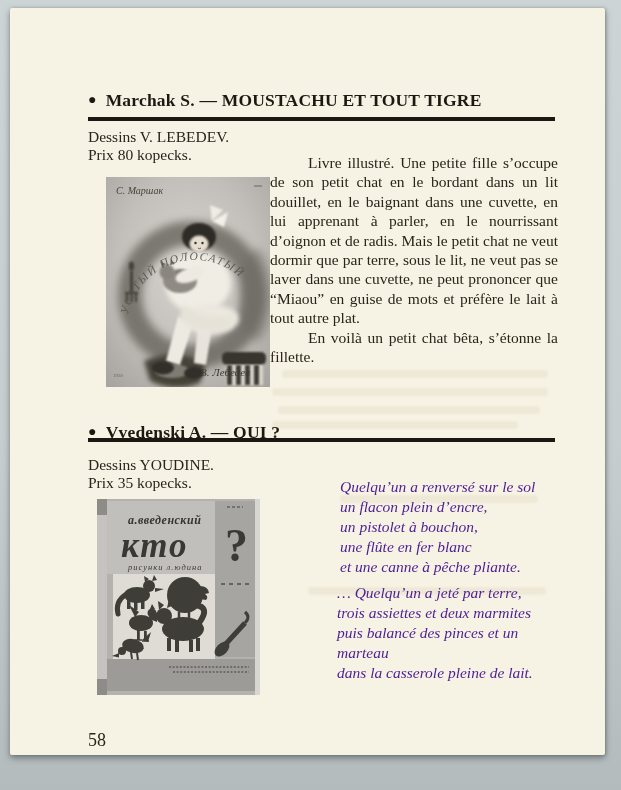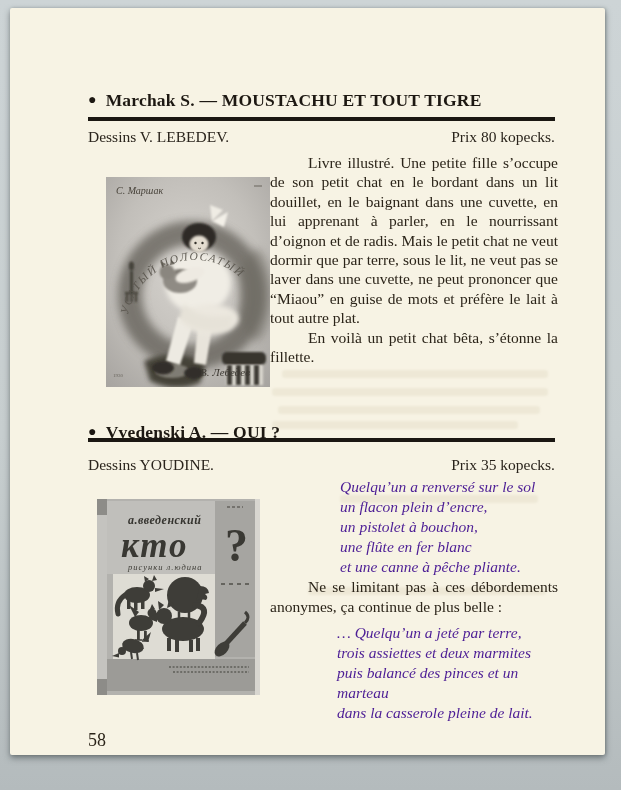--- a/index.html
+++ b/index.html
@@ -18,21 +18,21 @@
     box-shadow:0 3px 6px rgba(55,63,65,.55),1px 0 3px rgba(55,63,65,.28);
   }
   .entry-header{
     position:absolute;display:flex;align-items:baseline;gap:9px;
     font-weight:bold;font-size:17.5px;color:#1d1812;letter-spacing:.2px;white-space:nowrap;
   }
   .bullet{font-size:14px;position:relative;top:-2px;}
   .rule{position:absolute;height:3.5px;background:#1b1712;}
   .credits{
     position:absolute;display:flex;justify-content:space-between;
-    font-size:15.5px;color:#2a241c;
+    font-size:15.5px;color:#2a241c;flex-direction:column;
   }
   .body-text{
     position:absolute;font-size:15.5px;line-height:19.4px;color:#2b2419;
     text-align:justify;
   }
   .body-text p{margin:0;text-indent:38px;}
   .cover{position:absolute;display:block;}
   .cover svg{display:block;}
   .poem{font-style:italic;font-size:15.5px;line-height:20px;color:#4c1d95;}
   .poem-1{margin-left:70px;}
@@ -249,21 +249,20 @@
     </figure>
 
     <div class="body-text" style="left:260px;top:469px;width:288px;text-align:left">
       <div class="poem poem-1">
         <div>Quelqu’un a renversé sur le sol</div>
         <div>un flacon plein d’encre,</div>
         <div>un pistolet à bouchon,</div>
         <div>une flûte en fer blanc</div>
         <div>et une canne à pêche pliante.</div>
       </div>
-      <p class="mid-par">Ne se limitant pas à ces débordements anonymes, ça continue de plus belle :</p>
       <div class="poem poem-2">
         <div>… Quelqu’un a jeté par terre,</div>
         <div>trois assiettes et deux marmites</div>
         <div>puis balancé des pinces et un marteau</div>
         <div>dans la casserole pleine de lait.</div>
       </div>
     </div>
 
     <div class="page-number" style="left:78px;top:722px">58</div>
   </div>

